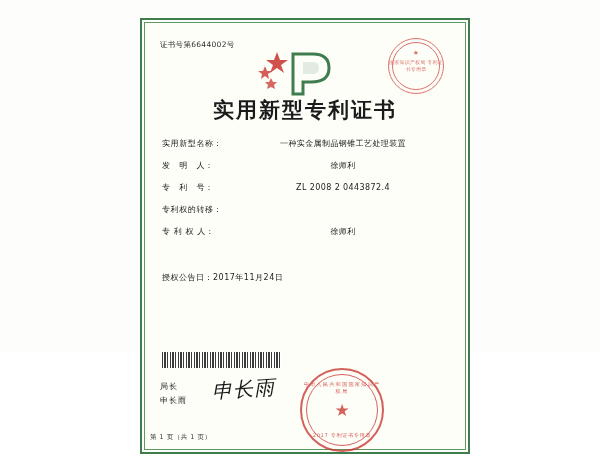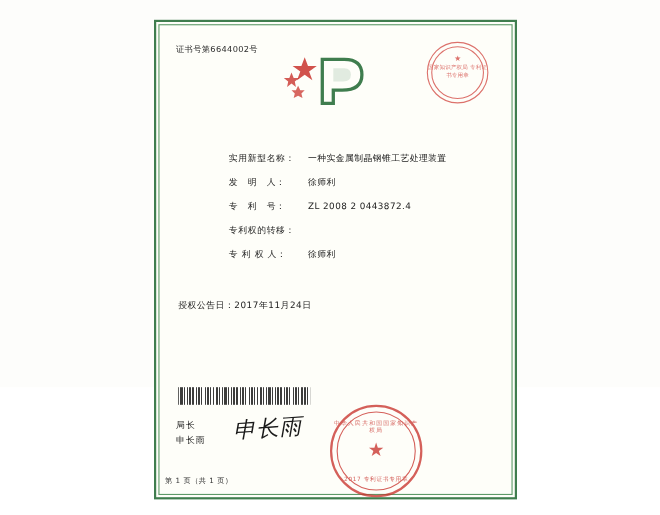--- a/index.html
+++ b/index.html
@@ -112,30 +112,30 @@
     top: 138px;
     width: 290px;
     font-size: 8px;
     color: #222;
   }
   .field-row {
     display: flex;
     align-items: baseline;
     margin-bottom: 11px;
     white-space: nowrap;
-    margin-left: 46px;
   }
   .field-label {
     letter-spacing: 0.6px;
     flex: 0 0 auto;
   }
   .field-label.w1 { width: 72px; }
   .field-value {
     flex: 1 1 auto;
     letter-spacing: 0.4px;
+    text-align: center;
   }
 
   .grant-line {
     position: absolute;
     left: 162px;
     top: 248px;
     font-size: 8px;
     color: #222;
     letter-spacing: 0.5px;
     margin-top: 24px;
@@ -268,20 +268,23 @@
     </svg>
   </div>
 
   <div class="seal-top">
     <div class="seal-inner"></div>
     <div class="seal-star">★</div>
     <div class="seal-text">国家知识产权局
 专利证书专用章</div>
   </div>
 
+  <div class="title-wrap">
+    <div style="font-family:'DejaVu Serif',serif;font-size:21px;font-weight:bold;color:#1b1b1b;letter-spacing:2px;">实用新型专利证书</div>
+  </div>
 
   <div class="fields">
     <div class="field-row">
       <span class="field-label w1">实用新型名称：</span>
       <span class="field-value">一种实金属制晶钢锥工艺处理装置</span>
     </div>
     <div class="field-row">
       <span class="field-label w1">发　明　人：</span>
       <span class="field-value">徐师利</span>
     </div>

